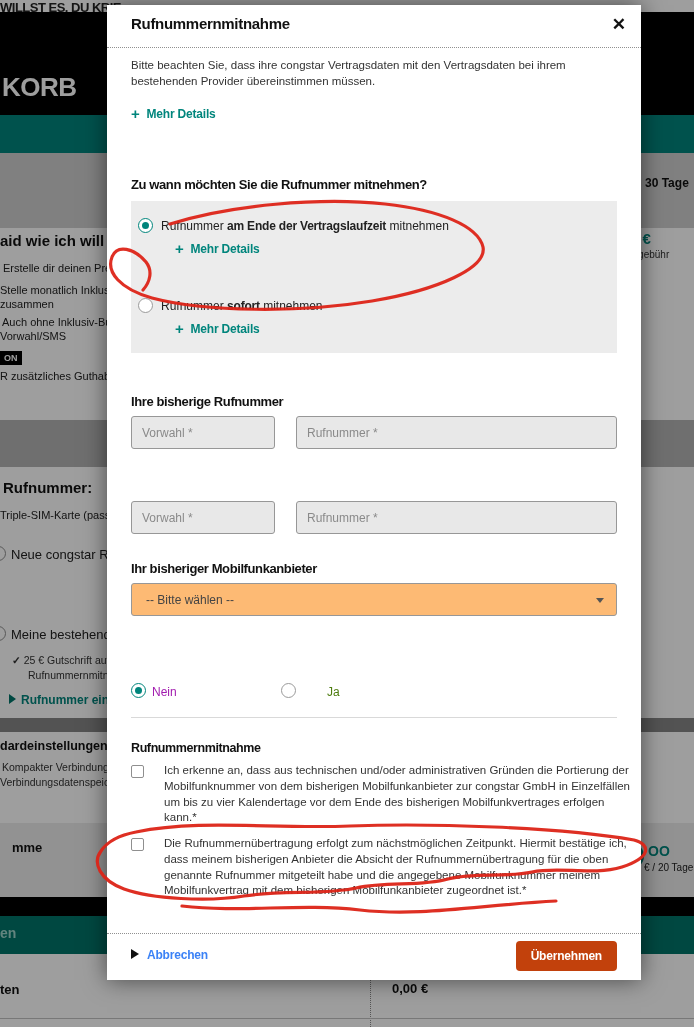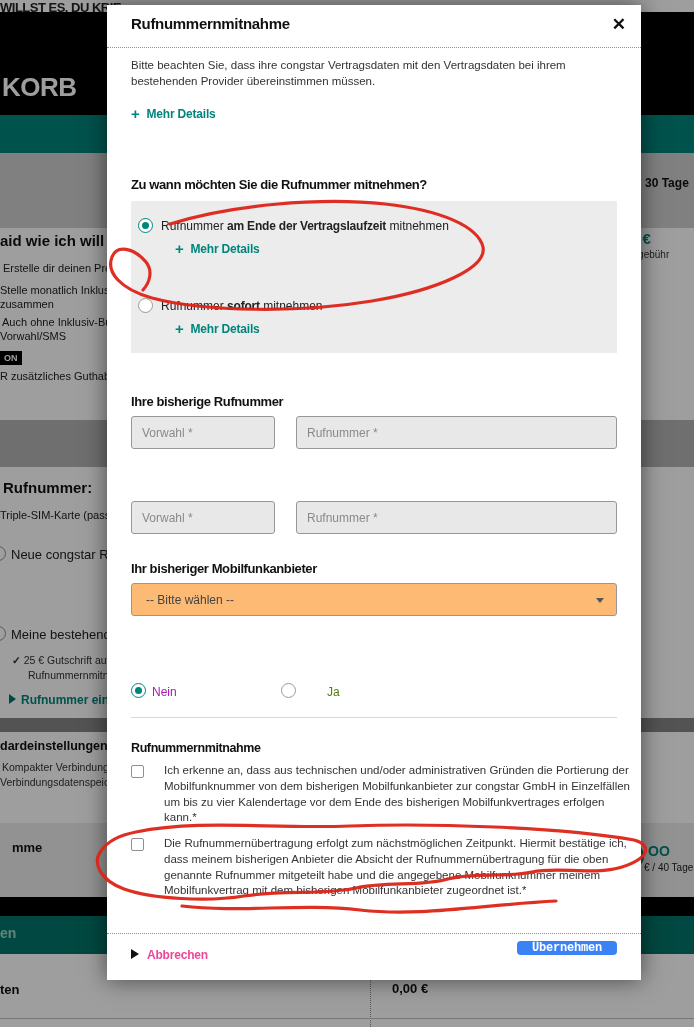--- a/index.html
+++ b/index.html
@@ -51,23 +51,23 @@
   .radio.sel::after{content:"";position:absolute;left:3px;top:3px;width:7px;height:7px;border-radius:50%;background:#00857c;}
   .opt-label{font-size:12px;color:#222;}
   .opt-label b{letter-spacing:-0.2px;}
   .inp{background:#e8e8e8;border:1px solid #979797;border-radius:3px;height:33px;font-size:12px;color:#555;padding:0 10px;}
   .inp::placeholder{color:#8a8a8a;opacity:1;}
   .sel-box{background:#fdba74;border:1px solid #979797;border-radius:3px;height:33px;font-size:12px;color:#444;padding:9px 10px 0 14px;cursor:pointer;}
   .caret{position:absolute;right:12px;top:14px;width:0;height:0;border-left:4px solid transparent;border-right:4px solid transparent;border-top:5px solid #555;}
   .hr{border-top:1px solid #d9d9d9;height:0;}
   .cbx{display:inline-block;width:13px;height:13px;border:1.5px solid #8f8f8f;border-radius:2px;background:#fff;cursor:pointer;}
   .cons{font-size:11.5px;line-height:15.8px;color:#333;margin-left:12px;}
-  .cancel{font-size:12px;font-weight:bold;color:#ec4899;cursor:pointer;letter-spacing:-0.2px;}
+  .cancel{font-size:12px;font-weight:bold;color:#3b82f6;cursor:pointer;letter-spacing:-0.2px;}
   .cancel .tri2{display:inline-block;width:0;height:0;border-top:5px solid transparent;border-bottom:5px solid transparent;border-left:8px solid #111;margin-right:8px;}
-  .btn{background:#3b82f6;color:#fff;font-size:12px;font-weight:bold;border:none;border-radius:4px;padding:0 15px;cursor:pointer;letter-spacing:-0.2px;font-family:Liberation Mono, monospace;}
+  .btn{background:#c2410c;color:#fff;font-size:12px;font-weight:bold;border:none;border-radius:4px;padding:8px 15px;cursor:pointer;letter-spacing:-0.2px;}
   
   #anno{position:absolute;inset:0;z-index:4;pointer-events:none;}
 </style>
 </head>
 <body>
 
 <div id="page">
 
   <div id="bg">
     <div class="abs bg-topstrip"><span>WILLST ES. DU KRIE</span></div>
@@ -100,21 +100,21 @@
     <div class="abs teal-txt" style="left:9px;top:693px;font-size:12px;"><span class="tri"></span><span>Rufnummer eing</span></div>
     <div class="abs bg-thin-band"></div>
     <div class="abs bg-white-3"></div>
     <div class="abs bg-h" style="left:0;top:739px;font-size:12.5px;">dardeinstellungen</div>
     <div class="abs t10" style="left:2px;top:761px;">Kompakter Verbindungnach</div>
     <div class="abs t10" style="left:0;top:776px;">Verbindungsdatenspeicher</div>
     <div class="abs bg-sum-band"></div>
     <div class="abs bg-h" style="left:12px;top:840px;font-size:13px;">mme</div>
     <div class="abs teal-circle" style="left:618px;top:843px;"></div>
     <div class="abs teal-txt" style="left:648px;top:843px;font-size:14px;">OO</div>
-    <div class="abs" style="left:644px;top:862px;font-size:10px;color:#222;">€ / 40 Tage</div>
+    <div class="abs" style="left:644px;top:862px;font-size:10px;color:#222;">€ / 20 Tage</div>
     <div class="abs bg-black-band"></div>
     <div class="abs bg-green-band"></div>
     <div class="abs" style="left:0;top:925px;font-size:14px;font-weight:bold;color:#9fd6cc;">en</div>
     <div class="abs bg-white-4"></div>
     <div class="abs bg-h" style="left:0;top:982px;font-size:13px;">ten</div>
     <div class="abs bg-h" style="left:392px;top:981px;font-size:13px;">0,00 €</div>
     <div class="abs dot-v" style="left:370px;top:955px;height:72px;"></div>
     <div class="abs bg-hline" style="left:0;top:1018px;"></div>
   </div>
 

